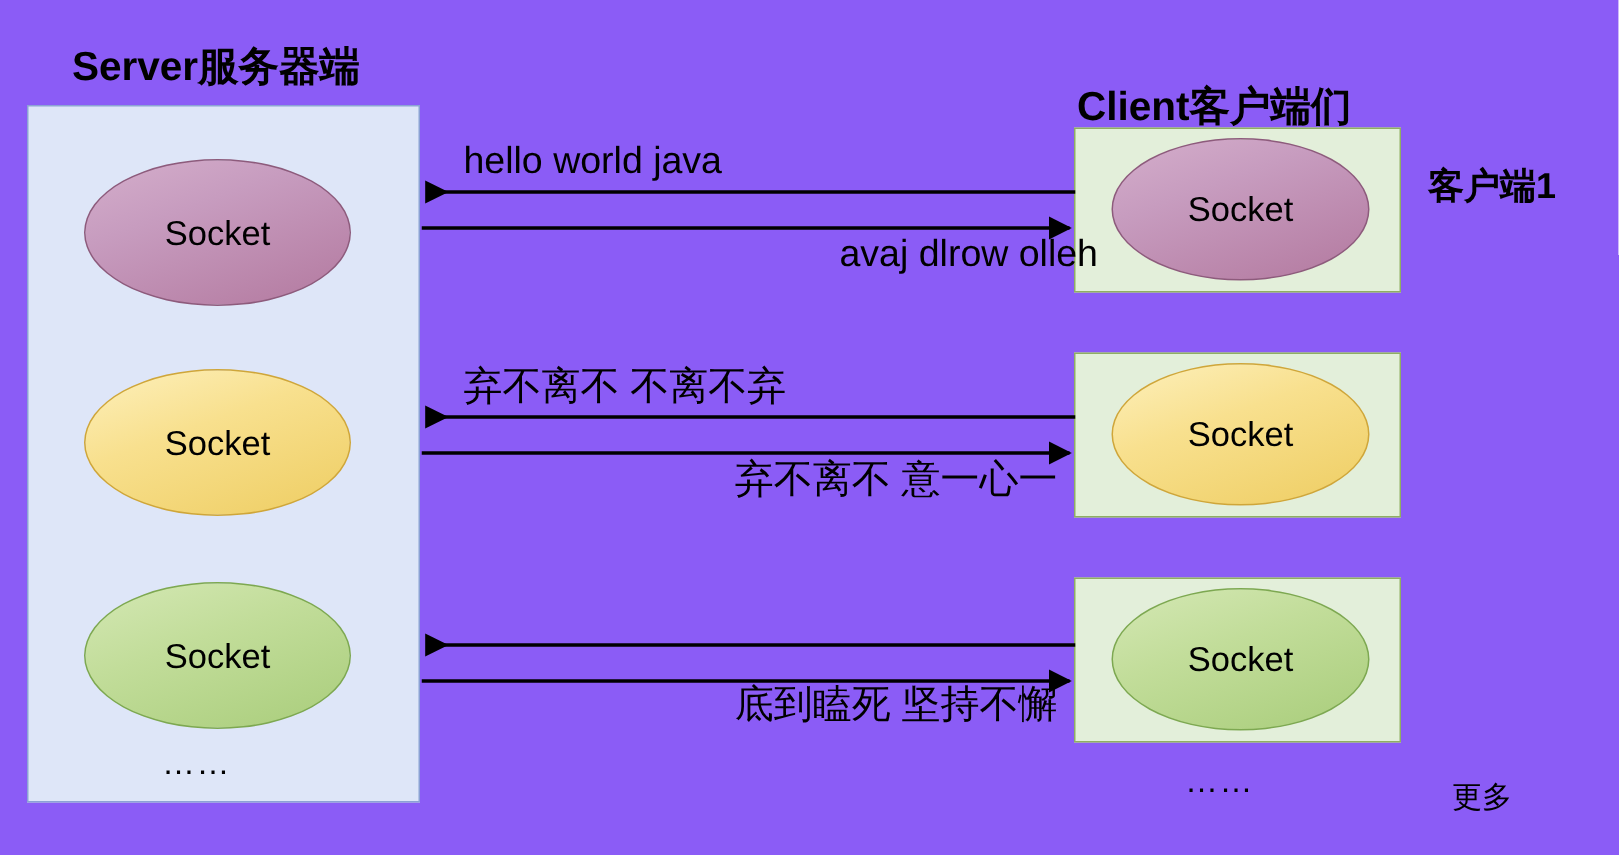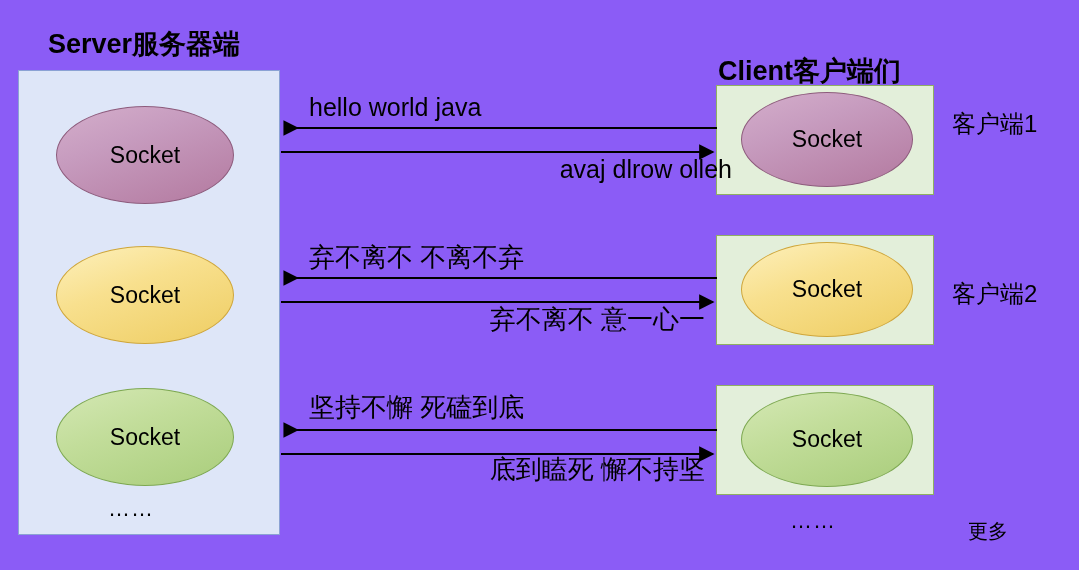--- a/index.html
+++ b/index.html
@@ -103,21 +103,21 @@
   #client-dots { left: 790px; top: 508px; }
 
   
   .client-label {
     position: absolute;
     left: 952px;
     font-size: 24px;
     white-space: nowrap;
     color: #000;
   }
-  #client-label-1 { top: 108px; }
+  #client-label-1 { top: 108px; font-weight: bold; }
   #client-label-2 { top: 278px; }
   #client-label-3 { top: 423px; }
   #more-label {
     position: absolute;
     left: 968px;
     top: 518px;
     font-size: 20px;
     white-space: nowrap;
     color: #000;
   }
@@ -188,21 +188,20 @@
   <div class="socket socket-yellow" id="client-socket-2">
     <span>Socket</span>
   </div>
   <div class="socket socket-green" id="client-socket-3">
     <span>Socket</span>
   </div>
 
   <div class="dots" id="client-dots">……</div>
 
   <div class="client-label" id="client-label-1">客户端1</div>
-  <div class="client-label" id="client-label-2">客户端2</div>
   <div id="more-label">更多</div>
 
   <div class="exchange" id="exchange-1">
     <svg width="436" height="105" viewBox="0 0 436 105">
       <defs>
         <marker id="arrL1" viewBox="0 0 10 10" refX="9" refY="5" markerWidth="7" markerHeight="7" orient="auto">
           <path d="M 10 0 L 0 5 L 10 10 z" fill="#000"></path>
         </marker>
         <marker id="arrR1" viewBox="0 0 10 10" refX="9" refY="5" markerWidth="7" markerHeight="7" orient="auto">
           <path d="M 0 0 L 10 5 L 0 10 z" fill="#000"></path>
@@ -238,17 +237,16 @@
         <marker id="arrL3" viewBox="0 0 10 10" refX="9" refY="5" markerWidth="7" markerHeight="7" orient="auto">
           <path d="M 10 0 L 0 5 L 10 10 z" fill="#000"></path>
         </marker>
         <marker id="arrR3" viewBox="0 0 10 10" refX="9" refY="5" markerWidth="7" markerHeight="7" orient="auto">
           <path d="M 0 0 L 10 5 L 0 10 z" fill="#000"></path>
         </marker>
       </defs>
       <line x1="436" y1="42" x2="4" y2="42" stroke="#000" stroke-width="2.2" marker-end="url(#arrL3)"></line>
       <line x1="0" y1="66" x2="432" y2="66" stroke="#000" stroke-width="2.2" marker-end="url(#arrR3)"></line>
     </svg>
-    <div class="msg msg-out msg-cn">坚持不懈   死磕到底</div>
-    <div class="msg msg-in msg-cn">底到瞌死     懈不持坚</div>
+    <div class="msg msg-in msg-cn">底到瞌死     坚持不懈</div>
   </div>
 
 </div>
 
 </body></html>

